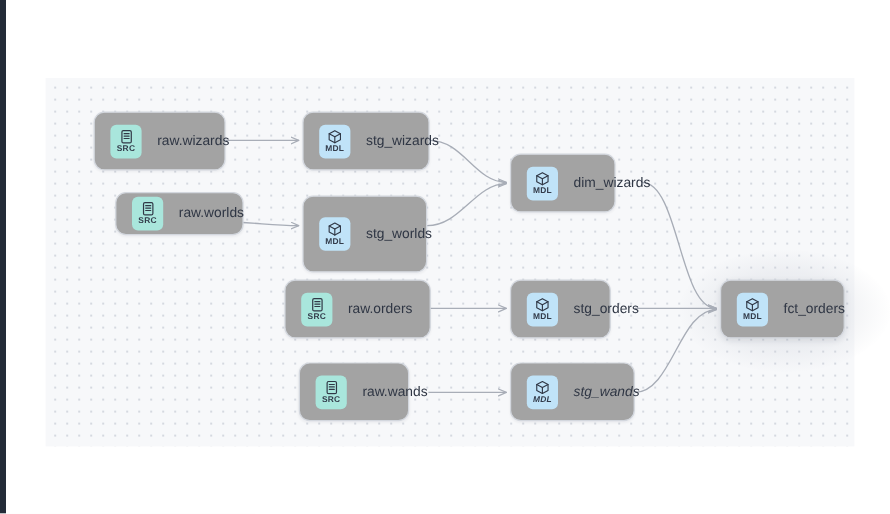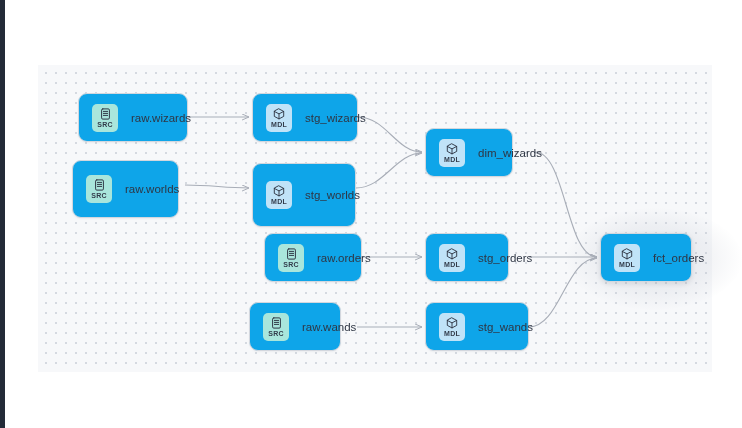--- a/index.html
+++ b/index.html
@@ -65,21 +65,21 @@
     top: 0;
     width: 742px;
     height: 428px;
     pointer-events: none;
   }
 
   .node {
     position: absolute;
     display: flex;
     align-items: center;
-    background: #0ea5e9;
+    background: #a3a3a3;
     border: 1px solid #d3d7de;
     border-radius: 9px;
     box-shadow: 0 1px 2px rgba(22,28,45,0.05);
     padding-left: 13px;
     height: 49px;
   }
 
   .node.focus {
     box-shadow: 0 2px 5px rgba(22,28,45,0.10);
   }
@@ -154,33 +154,33 @@
           <svg width="11" height="12" viewBox="0 0 11 12" fill="none" stroke="#303846" stroke-width="1" stroke-linecap="round" stroke-linejoin="round">
             <rect x="1.6" y="0.9" width="7.8" height="10.2" rx="1.2"></rect>
             <line x1="3.4" y1="3.4" x2="7.6" y2="3.4"></line>
             <line x1="3.4" y1="5.4" x2="7.6" y2="5.4"></line>
             <line x1="3.4" y1="7.4" x2="7.6" y2="7.4"></line>
           </svg>
           <span class="kind">SRC</span>
         </div>
         <span class="node-label">raw.wizards</span>
       </div>
-      <div class="node" style="left: 72px; top: 160px; width: 107px; height: 58px;">
+      <div class="node" style="left: 96px; top: 160px; width: 107px; height: 36px;">
         <div class="badge src">
           <svg width="11" height="12" viewBox="0 0 11 12" fill="none" stroke="#303846" stroke-width="1" stroke-linecap="round" stroke-linejoin="round">
             <rect x="1.6" y="0.9" width="7.8" height="10.2" rx="1.2"></rect>
             <line x1="3.4" y1="3.4" x2="7.6" y2="3.4"></line>
             <line x1="3.4" y1="5.4" x2="7.6" y2="5.4"></line>
             <line x1="3.4" y1="7.4" x2="7.6" y2="7.4"></line>
           </svg>
           <span class="kind">SRC</span>
         </div>
         <span class="node-label">raw.worlds</span>
       </div>
-      <div class="node" style="left: 264px; top: 233px; width: 98px; height: 49px;">
+      <div class="node" style="left: 237px; top: 233px; width: 122px; height: 49px;">
         <div class="badge src">
           <svg width="11" height="12" viewBox="0 0 11 12" fill="none" stroke="#303846" stroke-width="1" stroke-linecap="round" stroke-linejoin="round">
             <rect x="1.6" y="0.9" width="7.8" height="10.2" rx="1.2"></rect>
             <line x1="3.4" y1="3.4" x2="7.6" y2="3.4"></line>
             <line x1="3.4" y1="5.4" x2="7.6" y2="5.4"></line>
             <line x1="3.4" y1="7.4" x2="7.6" y2="7.4"></line>
           </svg>
           <span class="kind">SRC</span>
         </div>
         <span class="node-label">raw.orders</span>
@@ -223,21 +223,21 @@
         <div class="badge mdl">
           <svg width="12" height="12" viewBox="0 0 12 12" fill="none" stroke="#303846" stroke-width="0.95" stroke-linecap="round" stroke-linejoin="round">
             <path d="M6 0.9 L10.7 3.4 L10.7 8.4 L6 10.9 L1.3 8.4 L1.3 3.4 Z"></path>
             <path d="M1.3 3.4 L6 5.9 L10.7 3.4"></path>
             <path d="M6 5.9 L6 10.9"></path>
           </svg>
           <span class="kind">MDL</span>
         </div>
         <span class="node-label">stg_orders</span>
       </div>
-      <div class="node" style="left: 425px; top: 302px; width: 104px; height: 49px;">
+      <div class="node" style="left: 425px; top: 302px; width: 104px; height: 49px; font-style: italic;">
         <div class="badge mdl">
           <svg width="12" height="12" viewBox="0 0 12 12" fill="none" stroke="#303846" stroke-width="0.95" stroke-linecap="round" stroke-linejoin="round">
             <path d="M6 0.9 L10.7 3.4 L10.7 8.4 L6 10.9 L1.3 8.4 L1.3 3.4 Z"></path>
             <path d="M1.3 3.4 L6 5.9 L10.7 3.4"></path>
             <path d="M6 5.9 L6 10.9"></path>
           </svg>
           <span class="kind">MDL</span>
         </div>
         <span class="node-label">stg_wands</span>
       </div>
@@ -245,21 +245,21 @@
         <div class="badge mdl">
           <svg width="12" height="12" viewBox="0 0 12 12" fill="none" stroke="#303846" stroke-width="0.95" stroke-linecap="round" stroke-linejoin="round">
             <path d="M6 0.9 L10.7 3.4 L10.7 8.4 L6 10.9 L1.3 8.4 L1.3 3.4 Z"></path>
             <path d="M1.3 3.4 L6 5.9 L10.7 3.4"></path>
             <path d="M6 5.9 L6 10.9"></path>
           </svg>
           <span class="kind">MDL</span>
         </div>
         <span class="node-label">dim_wizards</span>
       </div>
-      <div class="node focus" style="left: 600px; top: 233px; width: 92px; height: 49px;">
+      <div class="node focus" style="left: 600px; top: 233px; width: 104px; height: 49px;">
         <div class="badge mdl">
           <svg width="12" height="12" viewBox="0 0 12 12" fill="none" stroke="#303846" stroke-width="0.95" stroke-linecap="round" stroke-linejoin="round">
             <path d="M6 0.9 L10.7 3.4 L10.7 8.4 L6 10.9 L1.3 8.4 L1.3 3.4 Z"></path>
             <path d="M1.3 3.4 L6 5.9 L10.7 3.4"></path>
             <path d="M6 5.9 L6 10.9"></path>
           </svg>
           <span class="kind">MDL</span>
         </div>
         <span class="node-label">fct_orders</span>
       </div>

